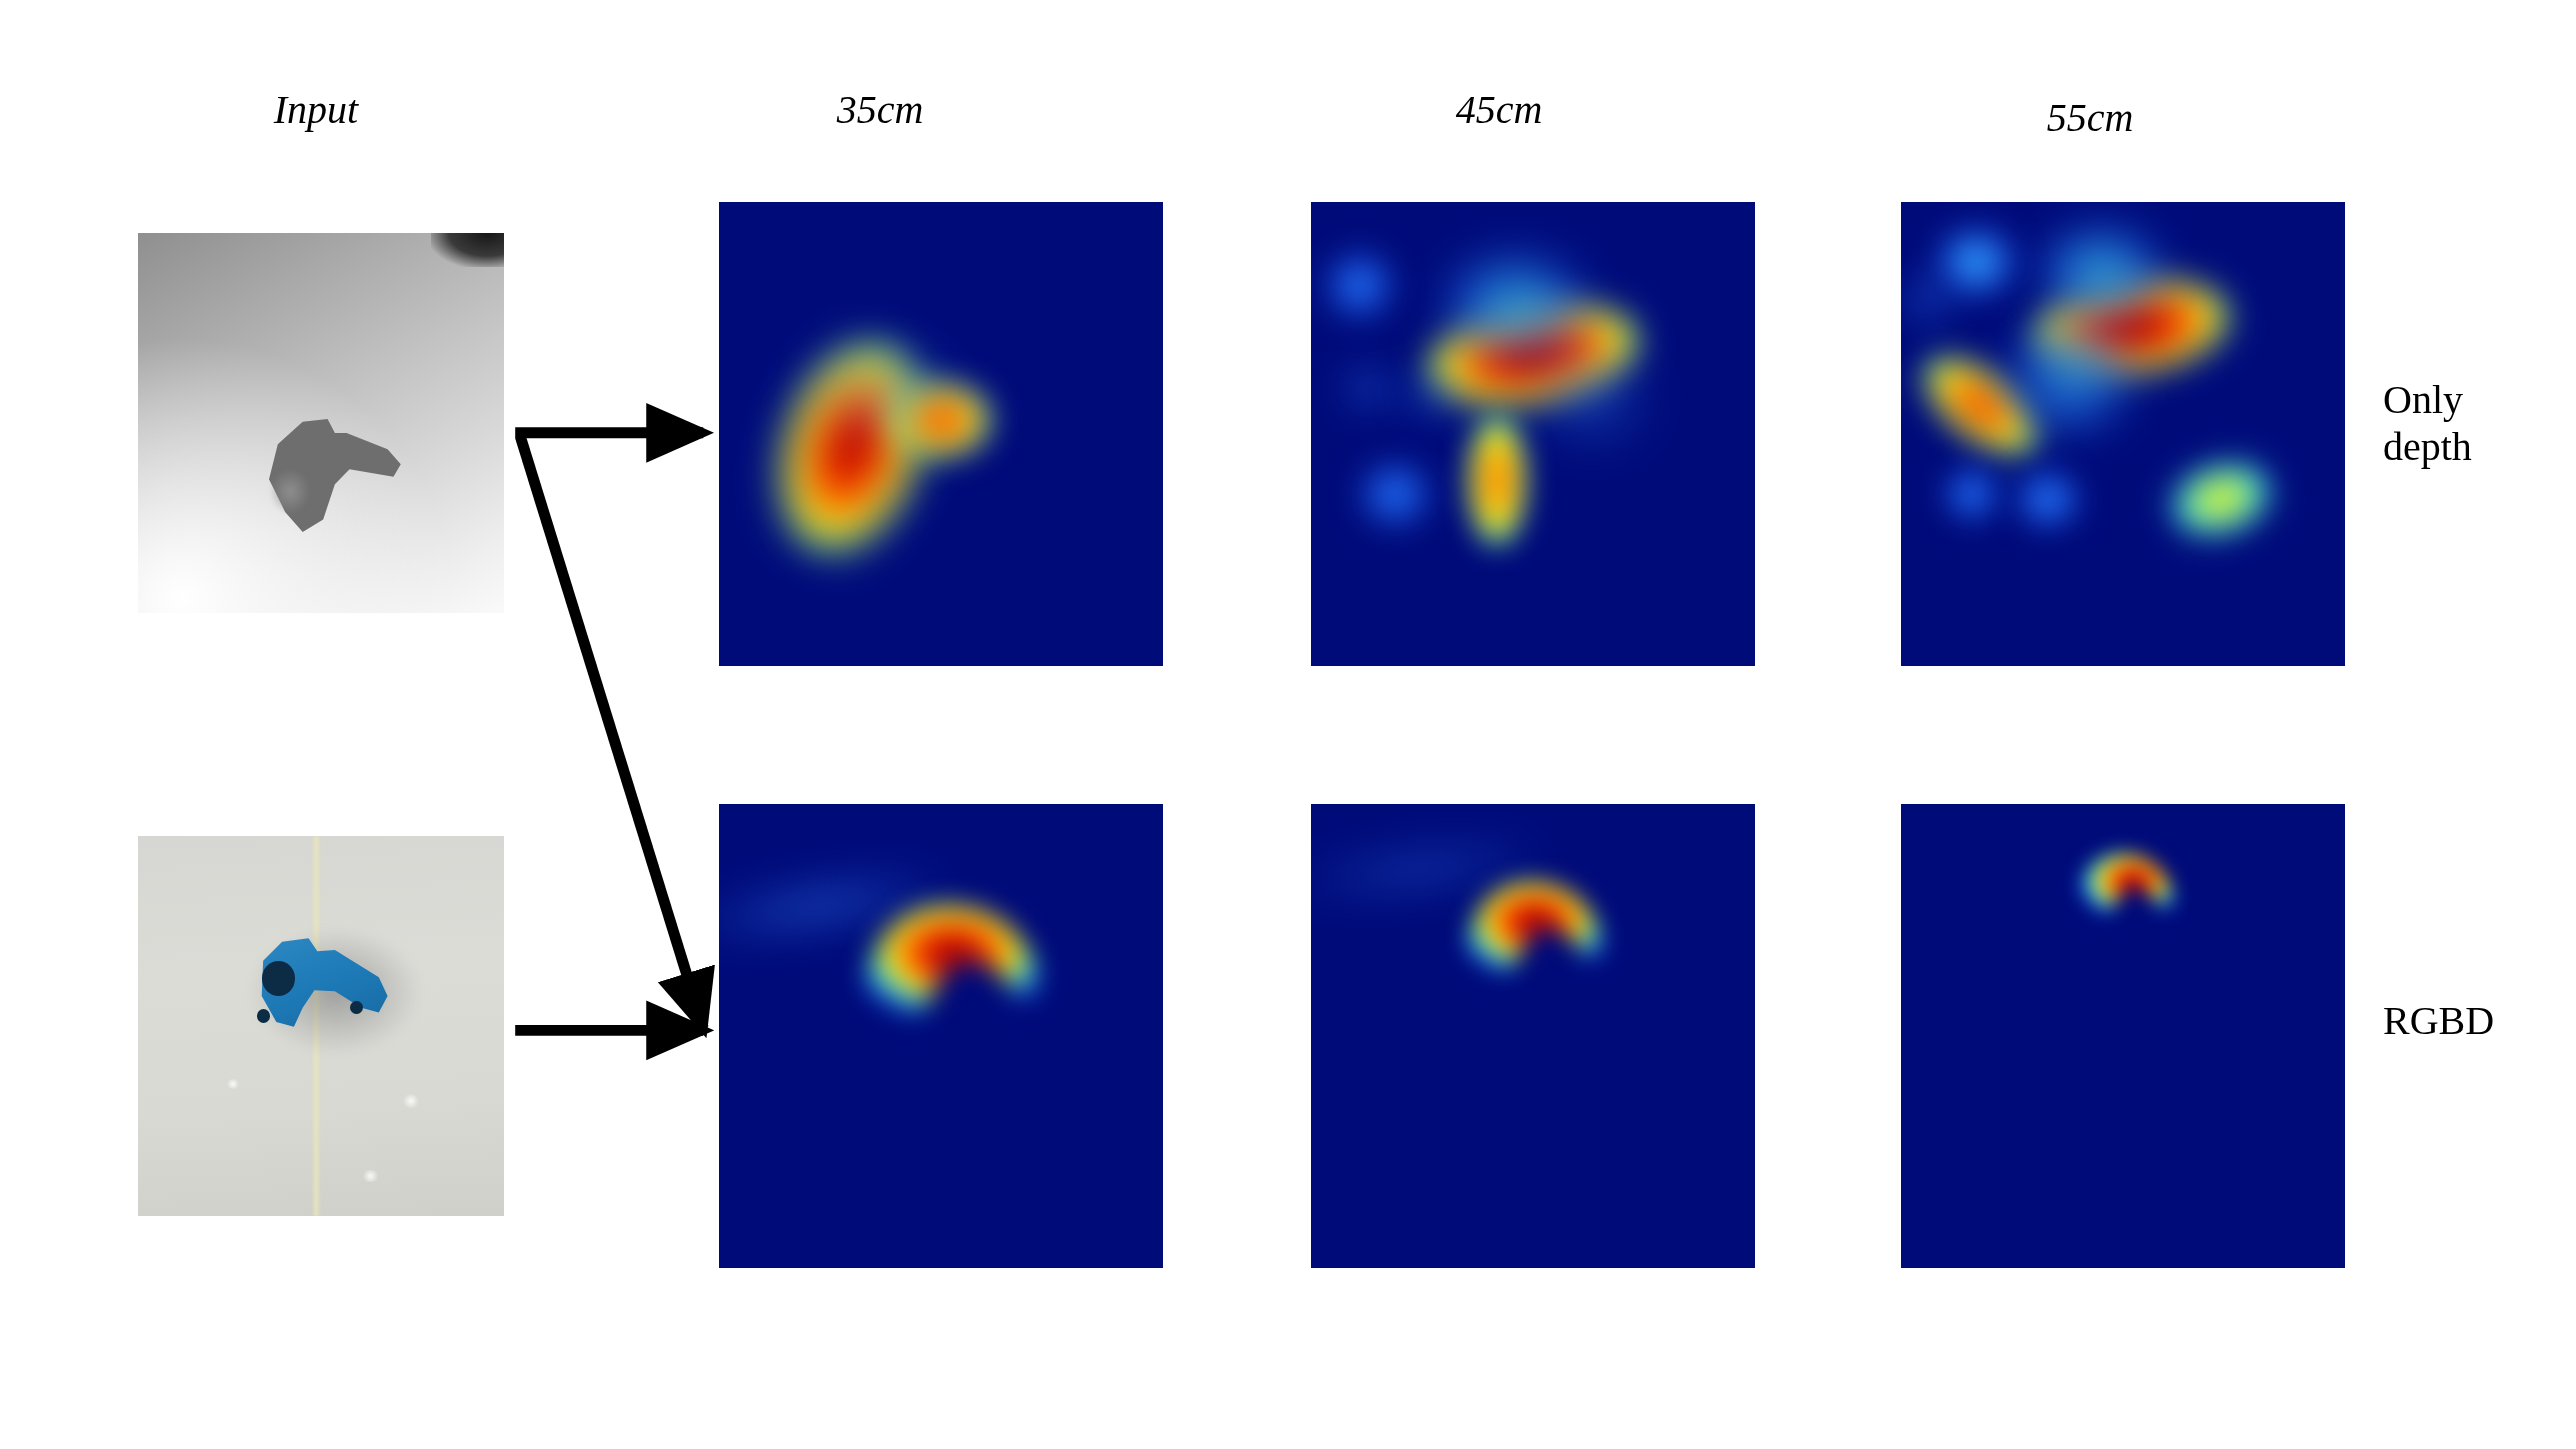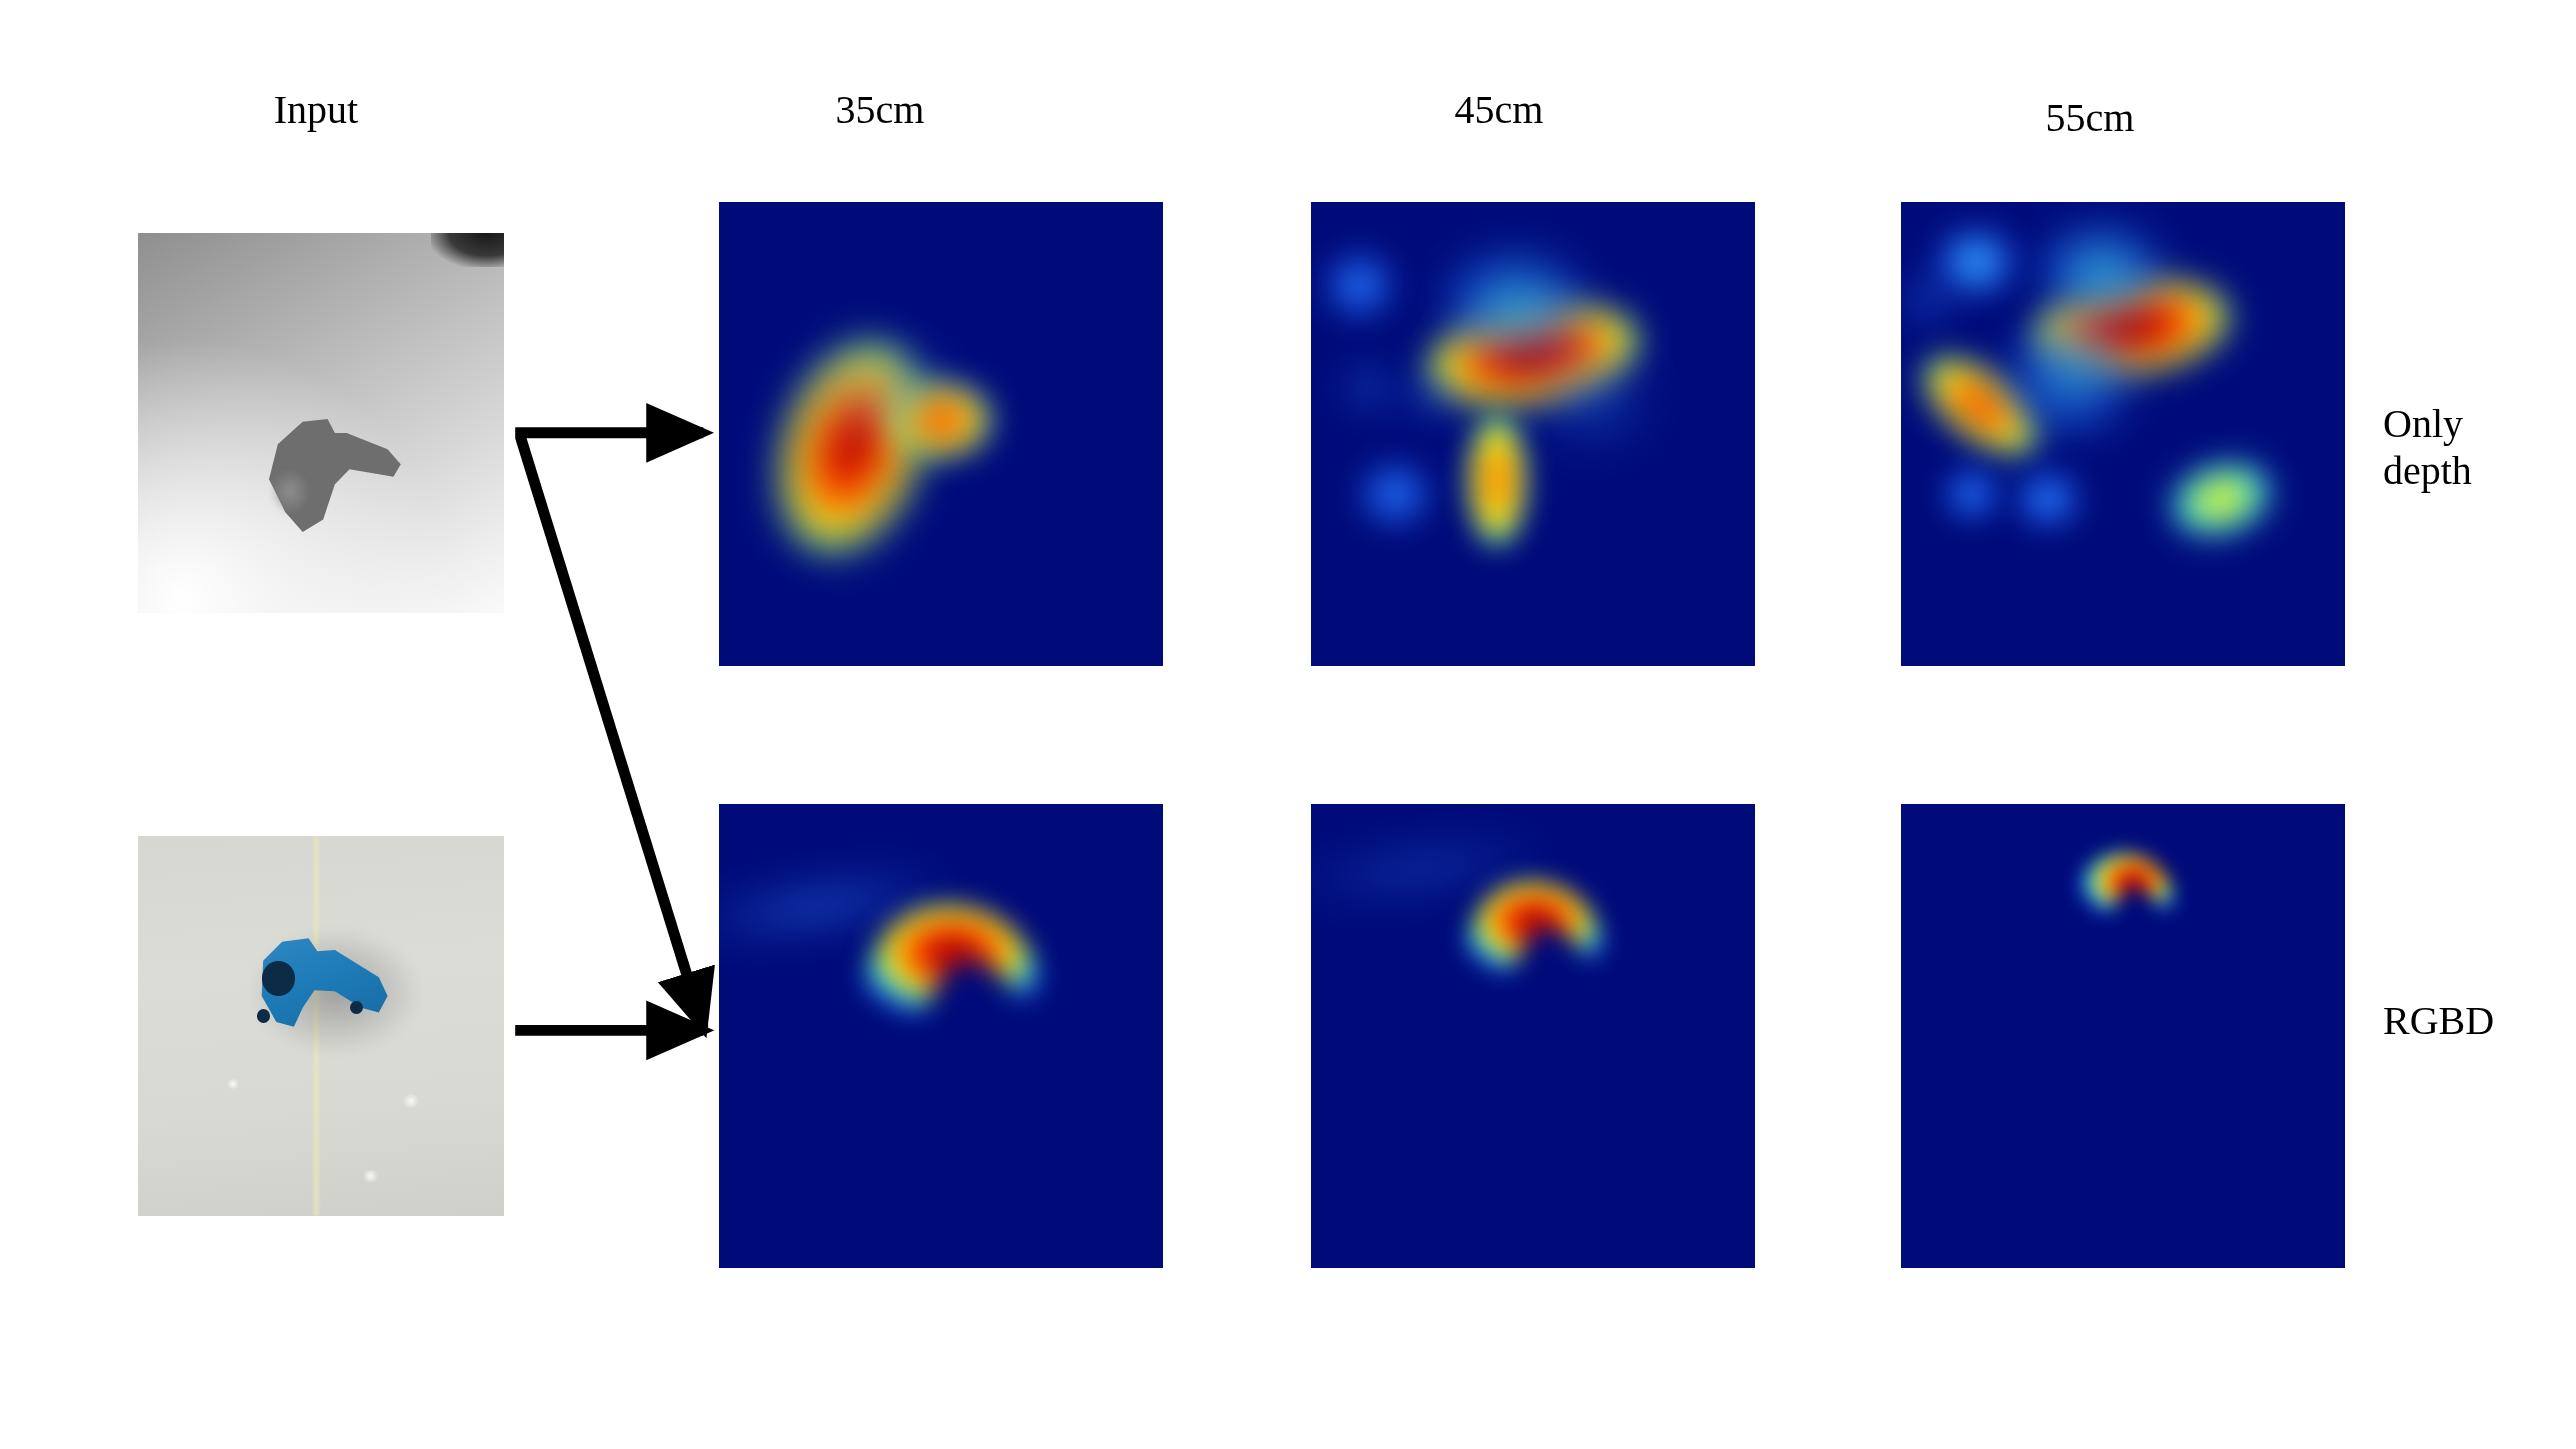--- a/index.html
+++ b/index.html
@@ -2,21 +2,21 @@
 <html style="font-size:10.3px"><head>
 <meta charset="utf-8">
 <style>
   html,body{margin:0;padding:0;background:#fff;}
   body{width:2576px;height:1449px;position:relative;overflow:hidden;
        font-family:"Liberation Serif","DejaVu Serif",serif;color:#000;}
 
   .fig{position:absolute;inset:0;}
 
   .col-head{position:absolute;font-size:40px;line-height:1;white-space:nowrap;
-            text-align:left;transform:translateX(-50%);}
+            text-align:left;transform:translateX(-50%);font-style:italic;}
   .row-label{position:absolute;font-size:40px;line-height:1.18;white-space:pre-line;}
 
   .panel{position:absolute;overflow:hidden;}
   .heat{background:#000b7a;}
 
   
   .depth-bg{position:absolute;inset:0;
     background:
       radial-gradient(ellipse 120% 110% at 12% 96%, #ffffff 0%, rgba(255,255,255,0) 62%),
       linear-gradient(152deg,#8f8f8f 0%,#a8a8a8 22%,#c2c2c2 46%,#d9d9d9 68%,#ededed 86%,#fafafa 100%);}
@@ -60,21 +60,21 @@
 </head>
 <body>
 
 <div class="fig">
 
   <div class="col-head" style="left:316px;top:90px;">Input</div>
   <div class="col-head" style="left:880px;top:90px;">35cm</div>
   <div class="col-head" style="left:1499px;top:90px;">45cm</div>
   <div class="col-head" style="left:2090px;top:98px;">55cm</div>
 
-  <div class="row-label" style="left:2383px;top:400px;">Only
+  <div class="row-label" style="left:2383px;top:376px;">Only
 depth</div>
   <div class="row-label" style="left:2383px;top:997px;">RGBD</div>
 
   <div class="panel" style="left:138px;top:233px;width:366px;height:380px;">
     <div class="depth-bg"></div>
     <div class="depth-corner"></div>
     <div class="depth-obj"></div>
     <div class="depth-obj-hi"></div>
   </div>
 

